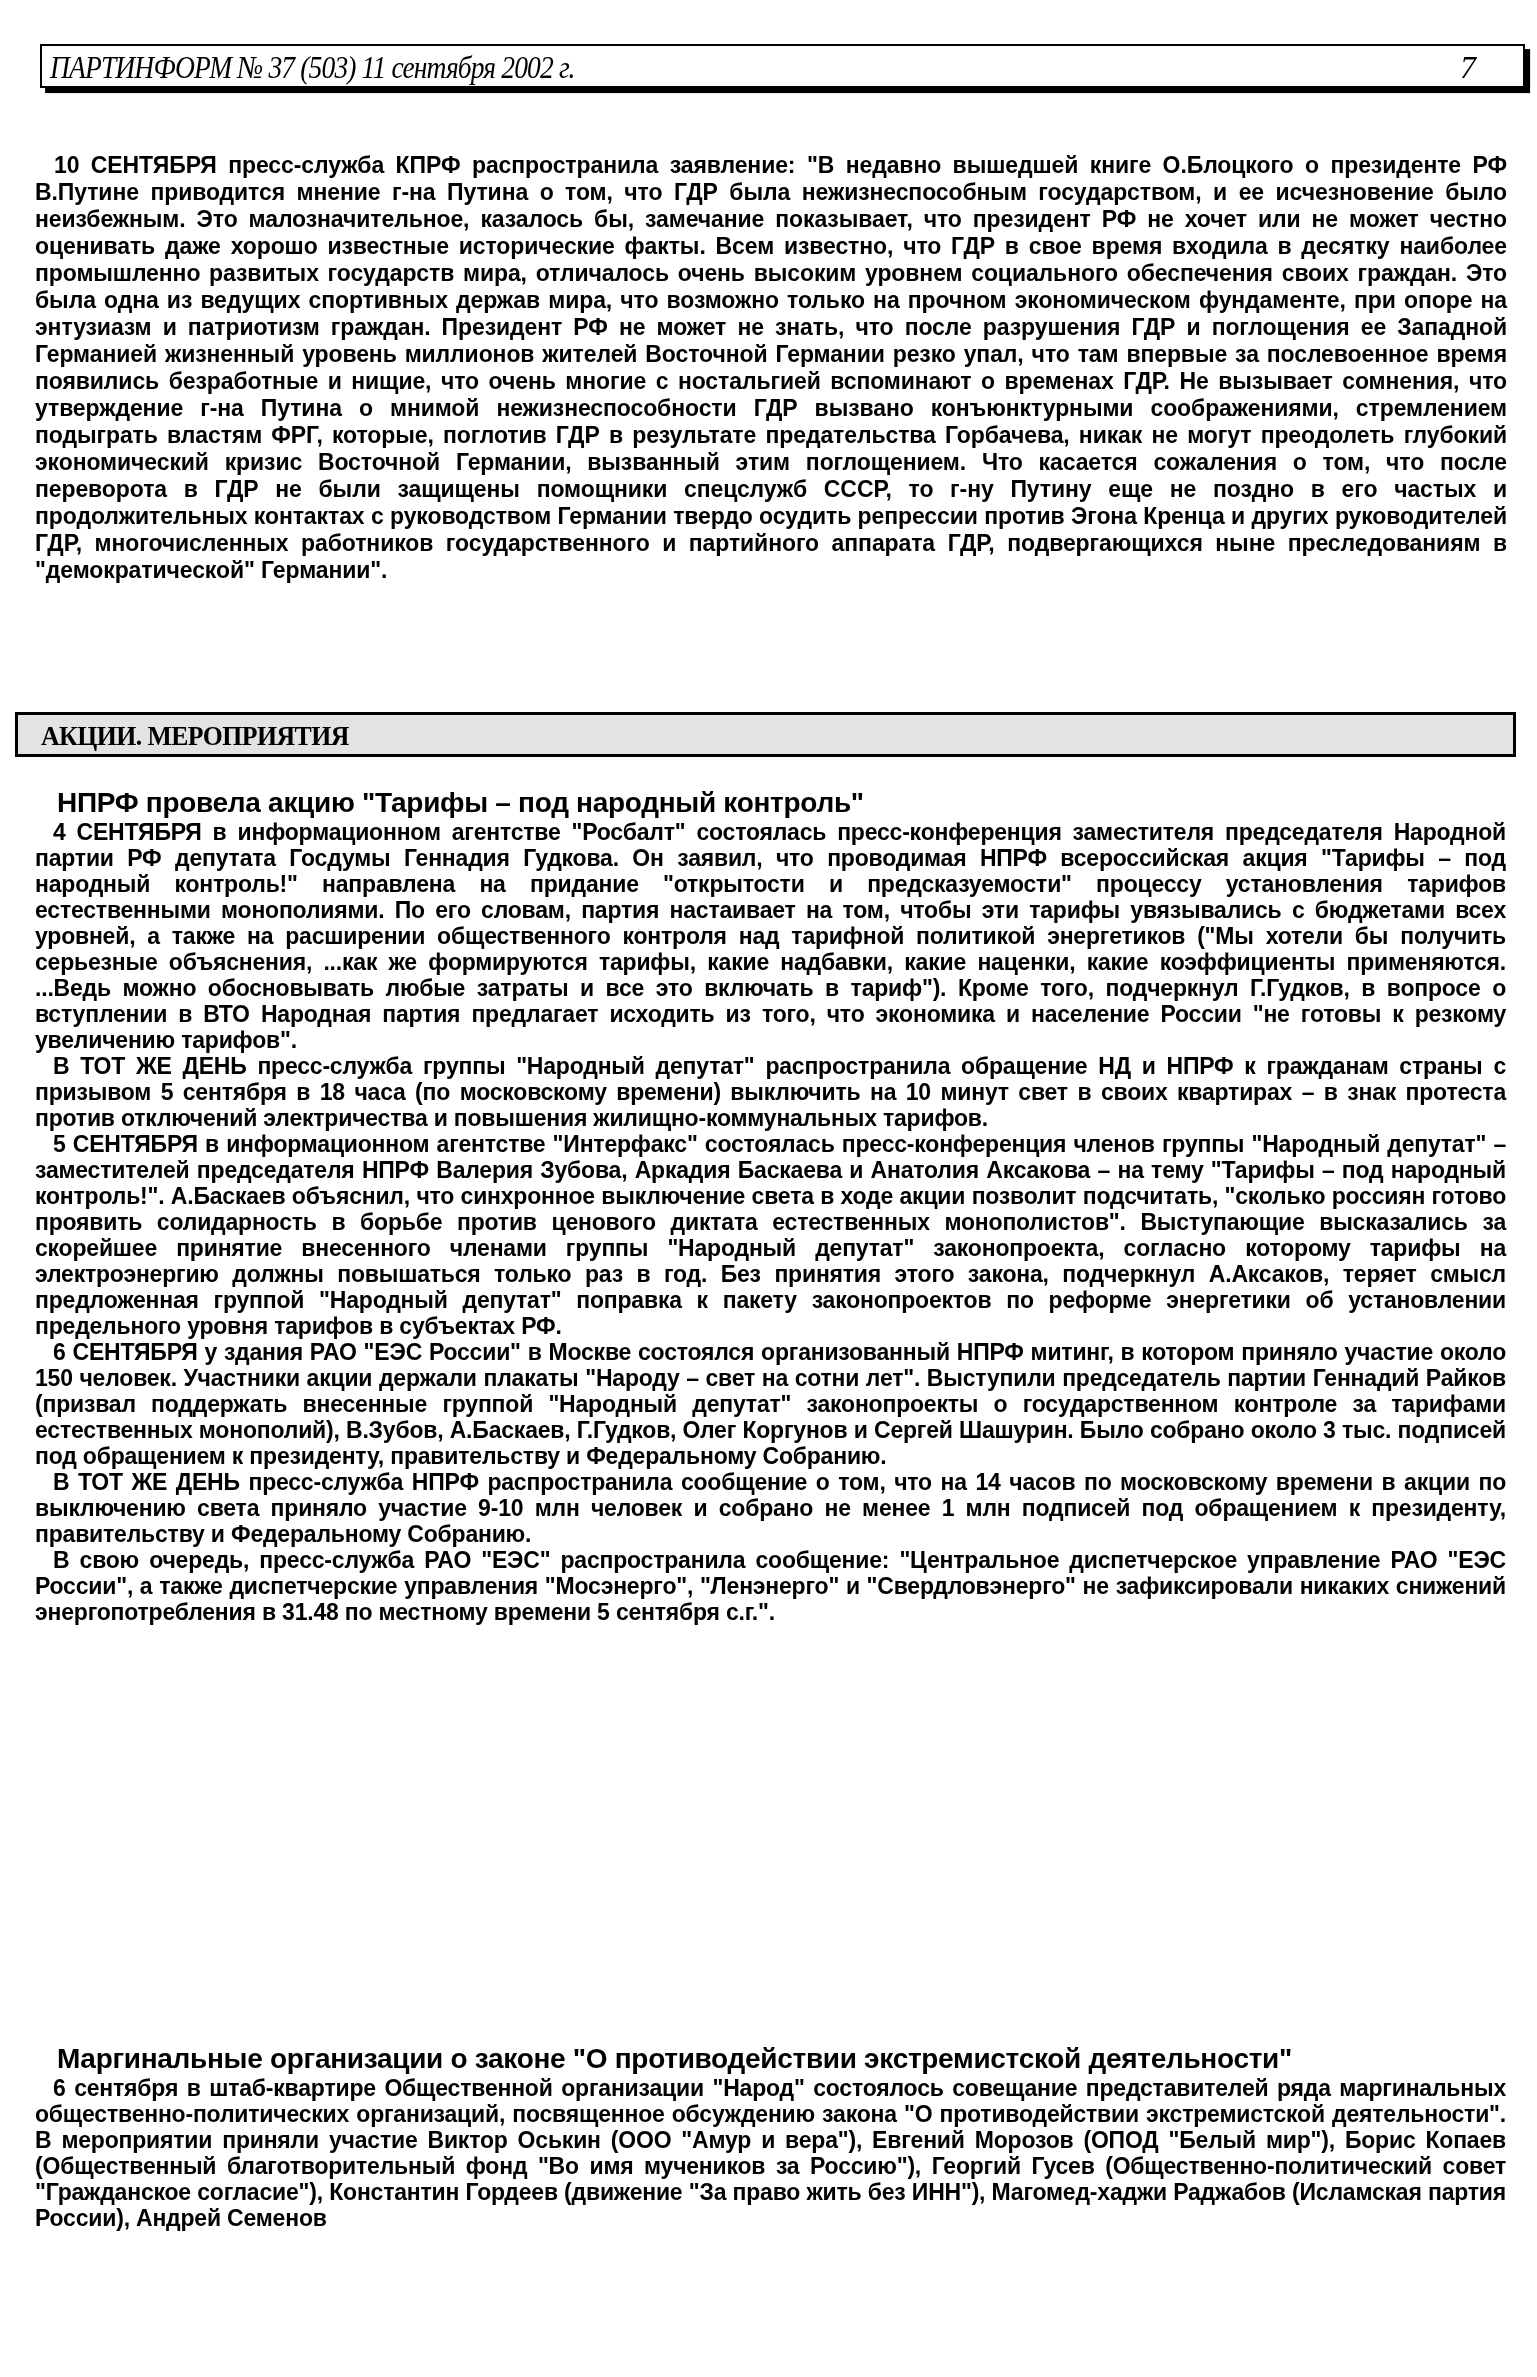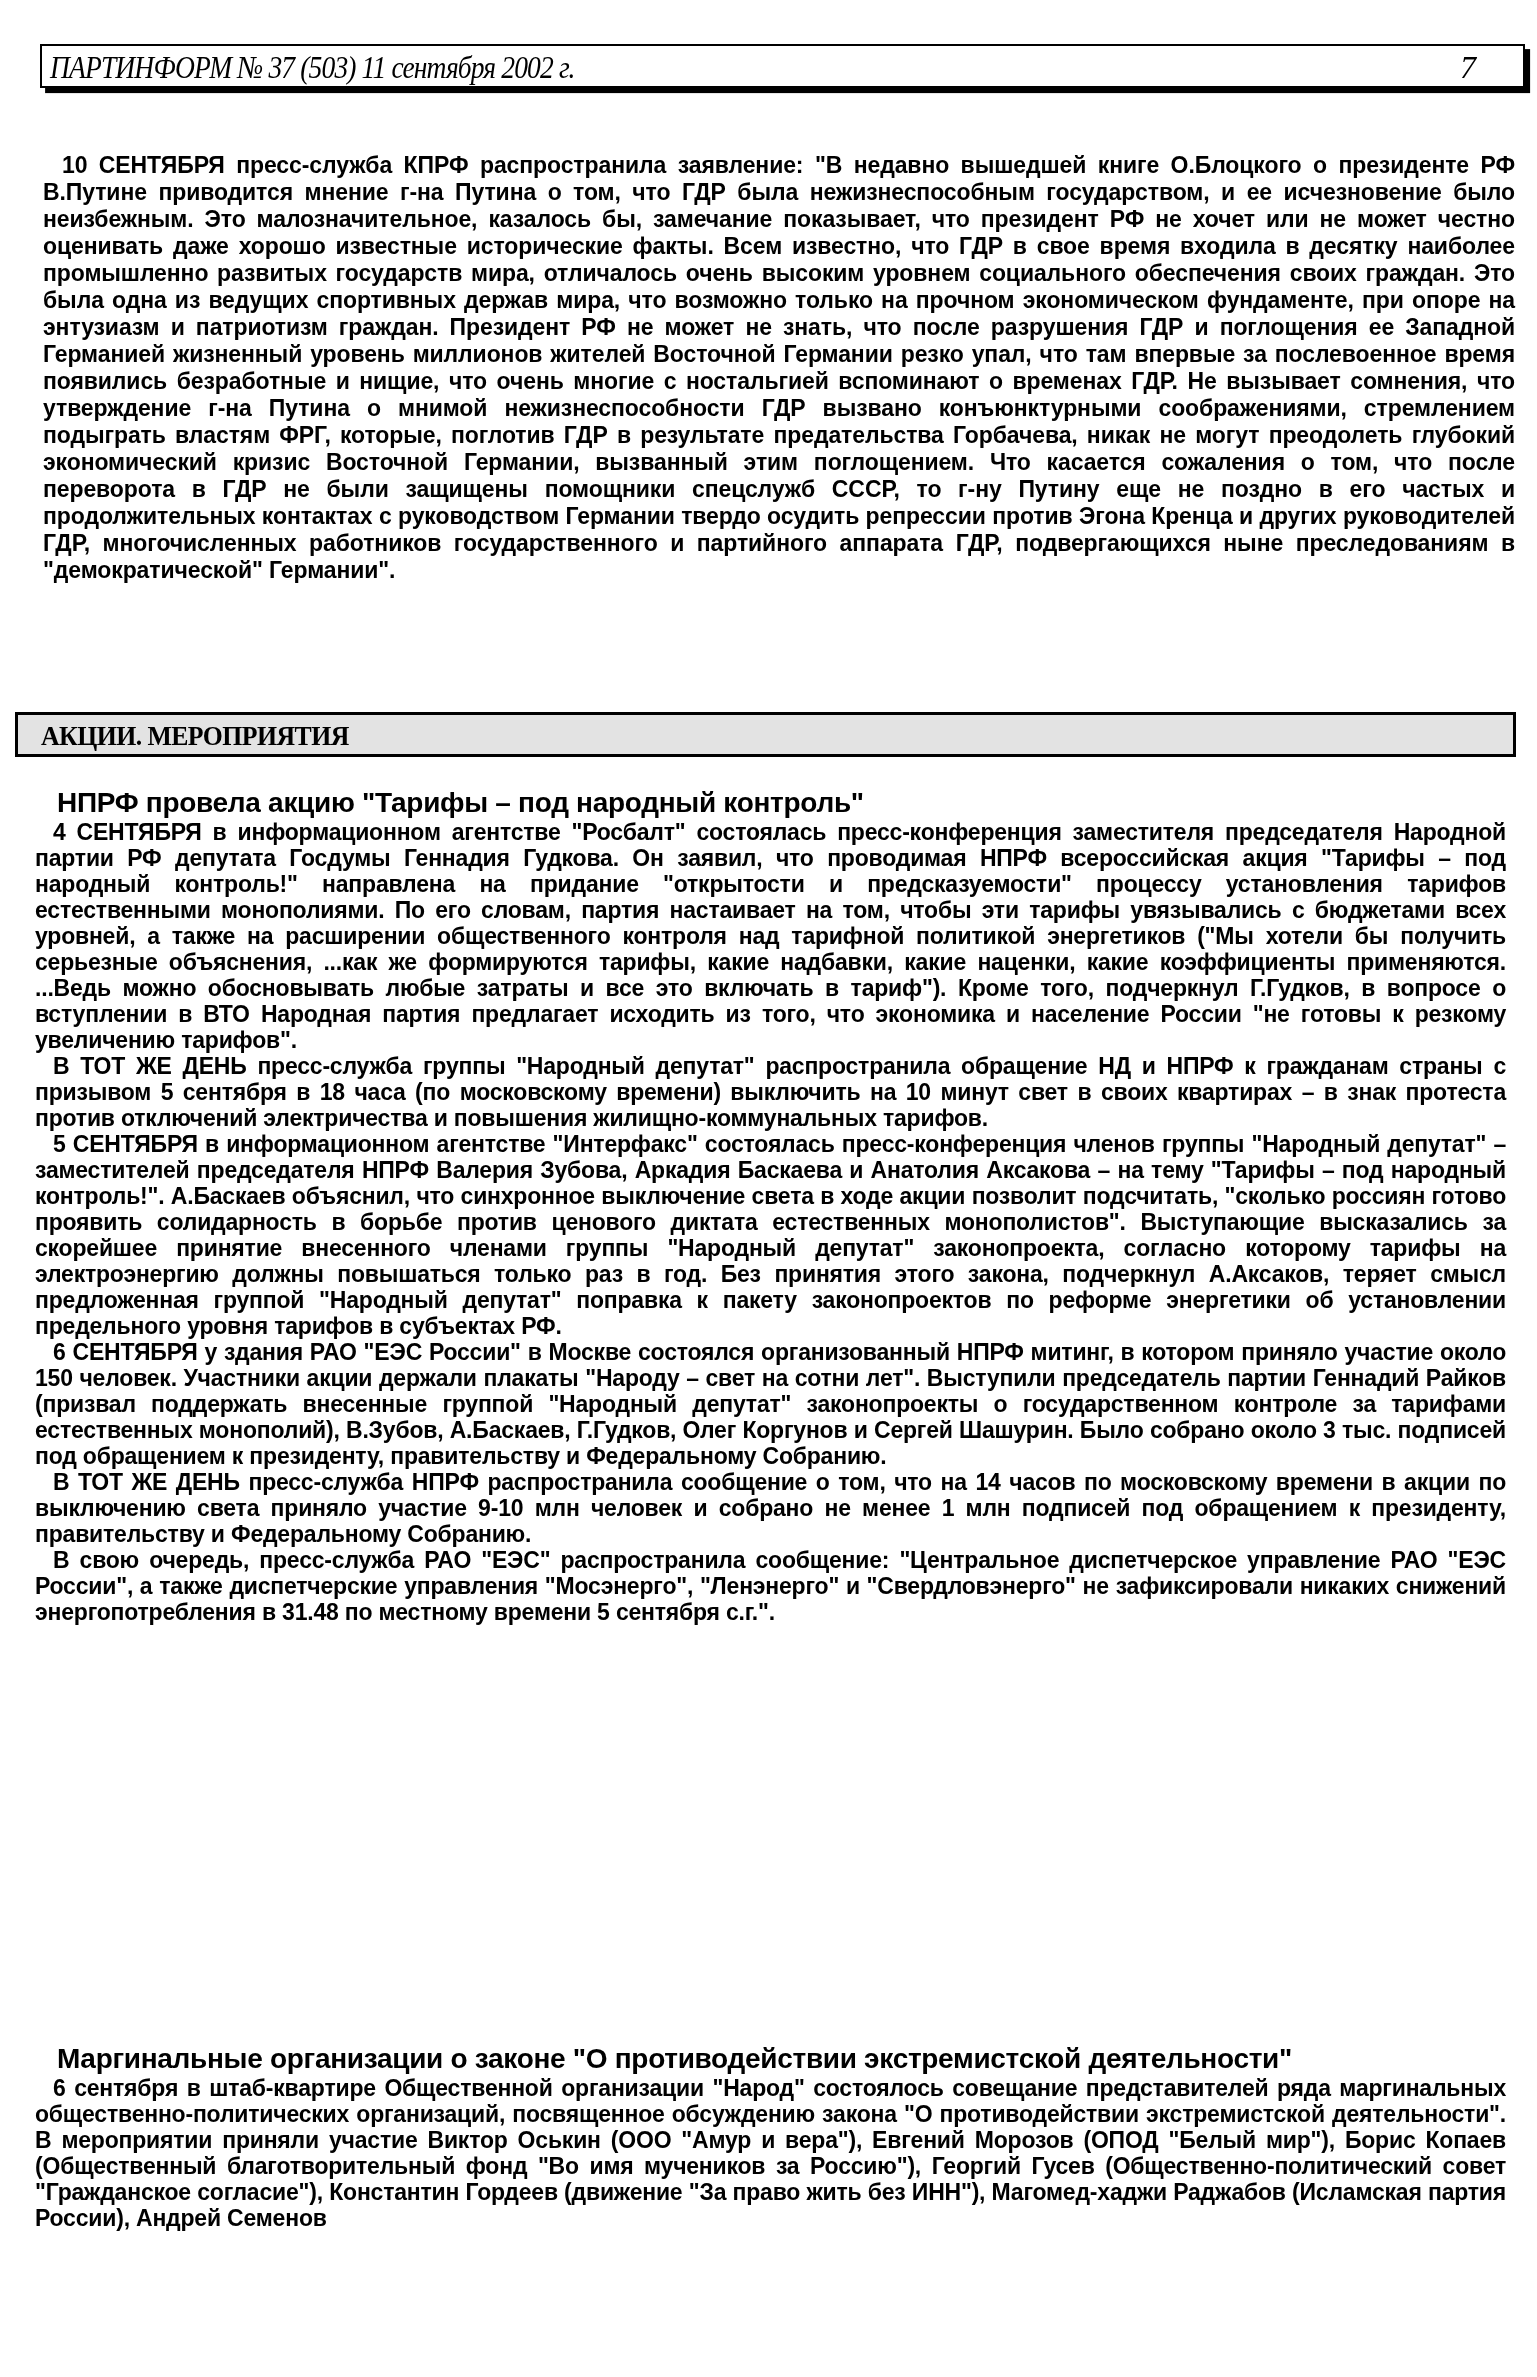--- a/index.html
+++ b/index.html
@@ -44,21 +44,21 @@
     right: 47px;
     top: 2.6px;
     font-family: "Liberation Serif", "DejaVu Serif", serif;
     font-style: italic;
     font-size: 32px;
     line-height: 37px;
   }
 
   .lead-article {
     position: absolute;
-    left: 43px;
+    left: 35px;
     top: 152px;
     width: 1472px;
     font-family: "Liberation Sans", "DejaVu Sans", sans-serif;
     font-weight: bold;
     font-size: 23px;
     line-height: 27px;
     text-align: justify;
     text-indent: 19px;
     letter-spacing: -0.1px;
   }

